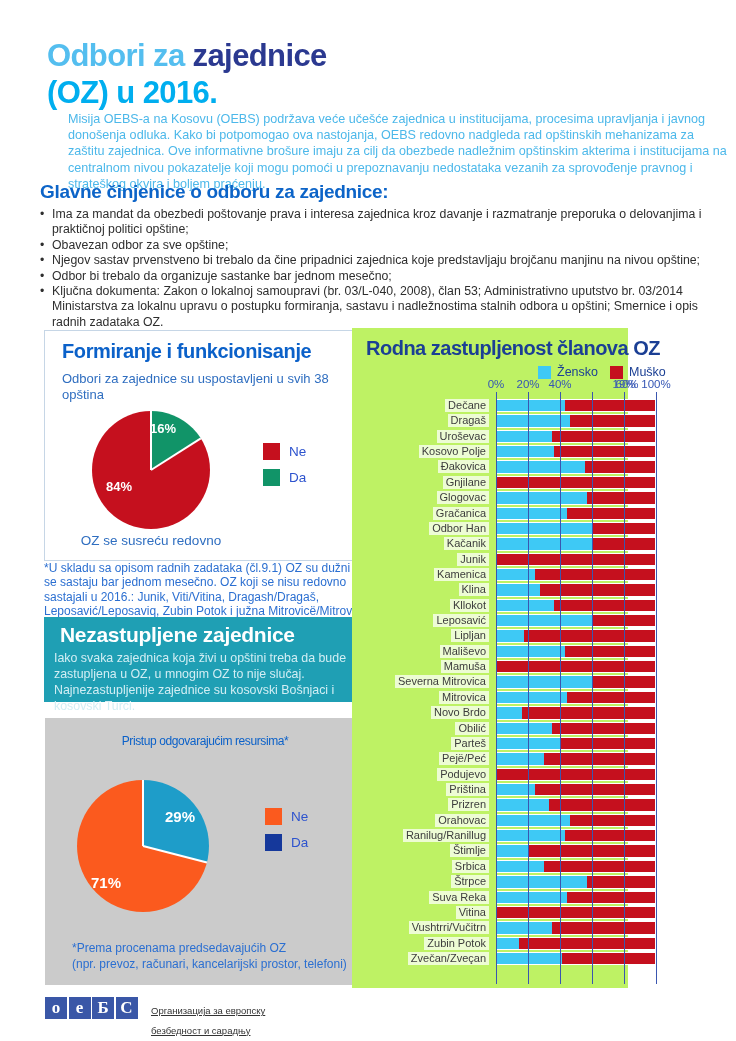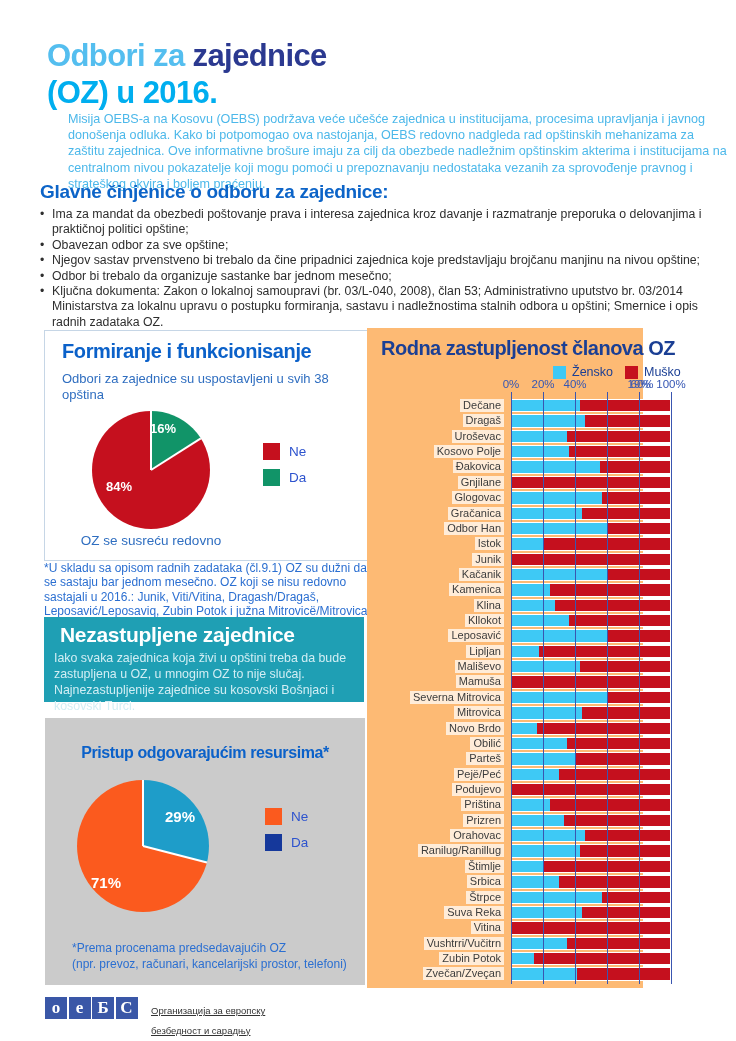--- a/index.html
+++ b/index.html
@@ -40,29 +40,29 @@
   
   .footnote1{position:absolute;left:44px;top:561px;width:330px;margin:0;font-size:12px;line-height:14.3px;color:#2B6FD1;}
 
   
   .teal{position:absolute;left:44px;top:617px;width:320px;height:85px;background:#1F9FB4;}
   .teal h3{position:absolute;left:16px;top:6px;margin:0;font-size:21px;font-weight:bold;color:#fff;letter-spacing:-0.3px;white-space:nowrap;}
   .teal p{position:absolute;left:10px;top:33px;width:302px;margin:0;font-size:12.4px;line-height:16px;color:#D2EEF4;}
 
   
   .box3{position:absolute;left:45px;top:718px;width:320px;height:267px;background:#CBCBCB;}
-  .box3 h3{position:absolute;left:0;right:0;top:12px;margin:14px;text-align:center;font-size:16px;font-weight:bold;color:#0B61C9;letter-spacing:-0.4px;white-space:nowrap;}
+  .box3 h3{position:absolute;left:0;right:0;top:12px;margin:4px;text-align:center;font-size:12px;font-weight:normal;color:#0B61C9;letter-spacing:-0.4px;white-space:nowrap;}
   .pie2{left:32px;top:62px;width:132px;height:132px;}
   .pie2 .pl-da{left:88px;top:28px;font-size:15px;}
   .pie2 .pl-ne{left:14px;top:94px;font-size:15px;}
   .leg3{left:220px;top:90px;}
   .fn3{position:absolute;left:27px;top:222px;margin:0;font-size:12px;line-height:16px;color:#2B6FD1;}
 
   
-  .panel{position:absolute;left:367px;top:328px;width:276px;height:660px;background:#fdba74;}
+  .panel{position:absolute;left:352px;top:328px;width:276px;height:660px;background:#bef264;}
   .panel h3{position:absolute;left:14px;top:9px;margin:0;font-size:20px;font-weight:bold;color:#1B3F94;letter-spacing:-0.5px;white-space:nowrap;}
   .glegend{position:absolute;left:186px;top:37px;display:flex;align-items:center;}
   .glegend .sq{width:13px;height:13px;margin-right:6px;flex:none;}
   .glegend .ltxt{font-size:12.5px;color:#1B3F94;margin-right:12px;white-space:nowrap;}
   .axisrow{position:absolute;left:144px;top:50px;width:160px;height:14px;}
   .axisrow span{position:absolute;transform:translateX(-50%);font-size:11.5px;color:#3556B4;white-space:nowrap;}
   .gridlines{position:absolute;left:144px;top:64px;width:160px;height:592px;z-index:5;pointer-events:none;}
   .gridlines i{position:absolute;top:0;bottom:0;width:1px;}
   .grows{position:absolute;left:0;top:70px;width:304px;}
   .grow{display:flex;height:15.37px;align-items:stretch;}
@@ -226,38 +226,31 @@
           </div>
         </div>
         <div class="grow">
           <div class="glabel"><span>Odbor Han</span></div>
           <div class="gstrip">
             <div style="width: 60%; background: rgb(62, 201, 245);"></div>
             <div style="width: 40%; background: rgb(197, 16, 30);"></div>
           </div>
         </div>
         <div class="grow">
-          <div class="glabel"><span>Istok</span></div>
-          <div class="gstrip">
-            <div style="width: 20%; background: rgb(62, 201, 245);"></div>
-            <div style="width: 80%; background: rgb(197, 16, 30);"></div>
+          <div class="glabel"><span>Kačanik</span></div>
+          <div class="gstrip">
+            <div style="width: 60%; background: rgb(62, 201, 245);"></div>
+            <div style="width: 40%; background: rgb(197, 16, 30);"></div>
           </div>
         </div>
         <div class="grow">
           <div class="glabel"><span>Junik</span></div>
           <div class="gstrip">
             <div style="width: 0%; background: rgb(62, 201, 245);"></div>
             <div style="width: 100%; background: rgb(197, 16, 30);"></div>
-          </div>
-        </div>
-        <div class="grow">
-          <div class="glabel"><span>Kačanik</span></div>
-          <div class="gstrip">
-            <div style="width: 60%; background: rgb(62, 201, 245);"></div>
-            <div style="width: 40%; background: rgb(197, 16, 30);"></div>
           </div>
         </div>
         <div class="grow">
           <div class="glabel"><span>Kamenica</span></div>
           <div class="gstrip">
             <div style="width: 24%; background: rgb(62, 201, 245);"></div>
             <div style="width: 76%; background: rgb(197, 16, 30);"></div>
           </div>
         </div>
         <div class="grow">

